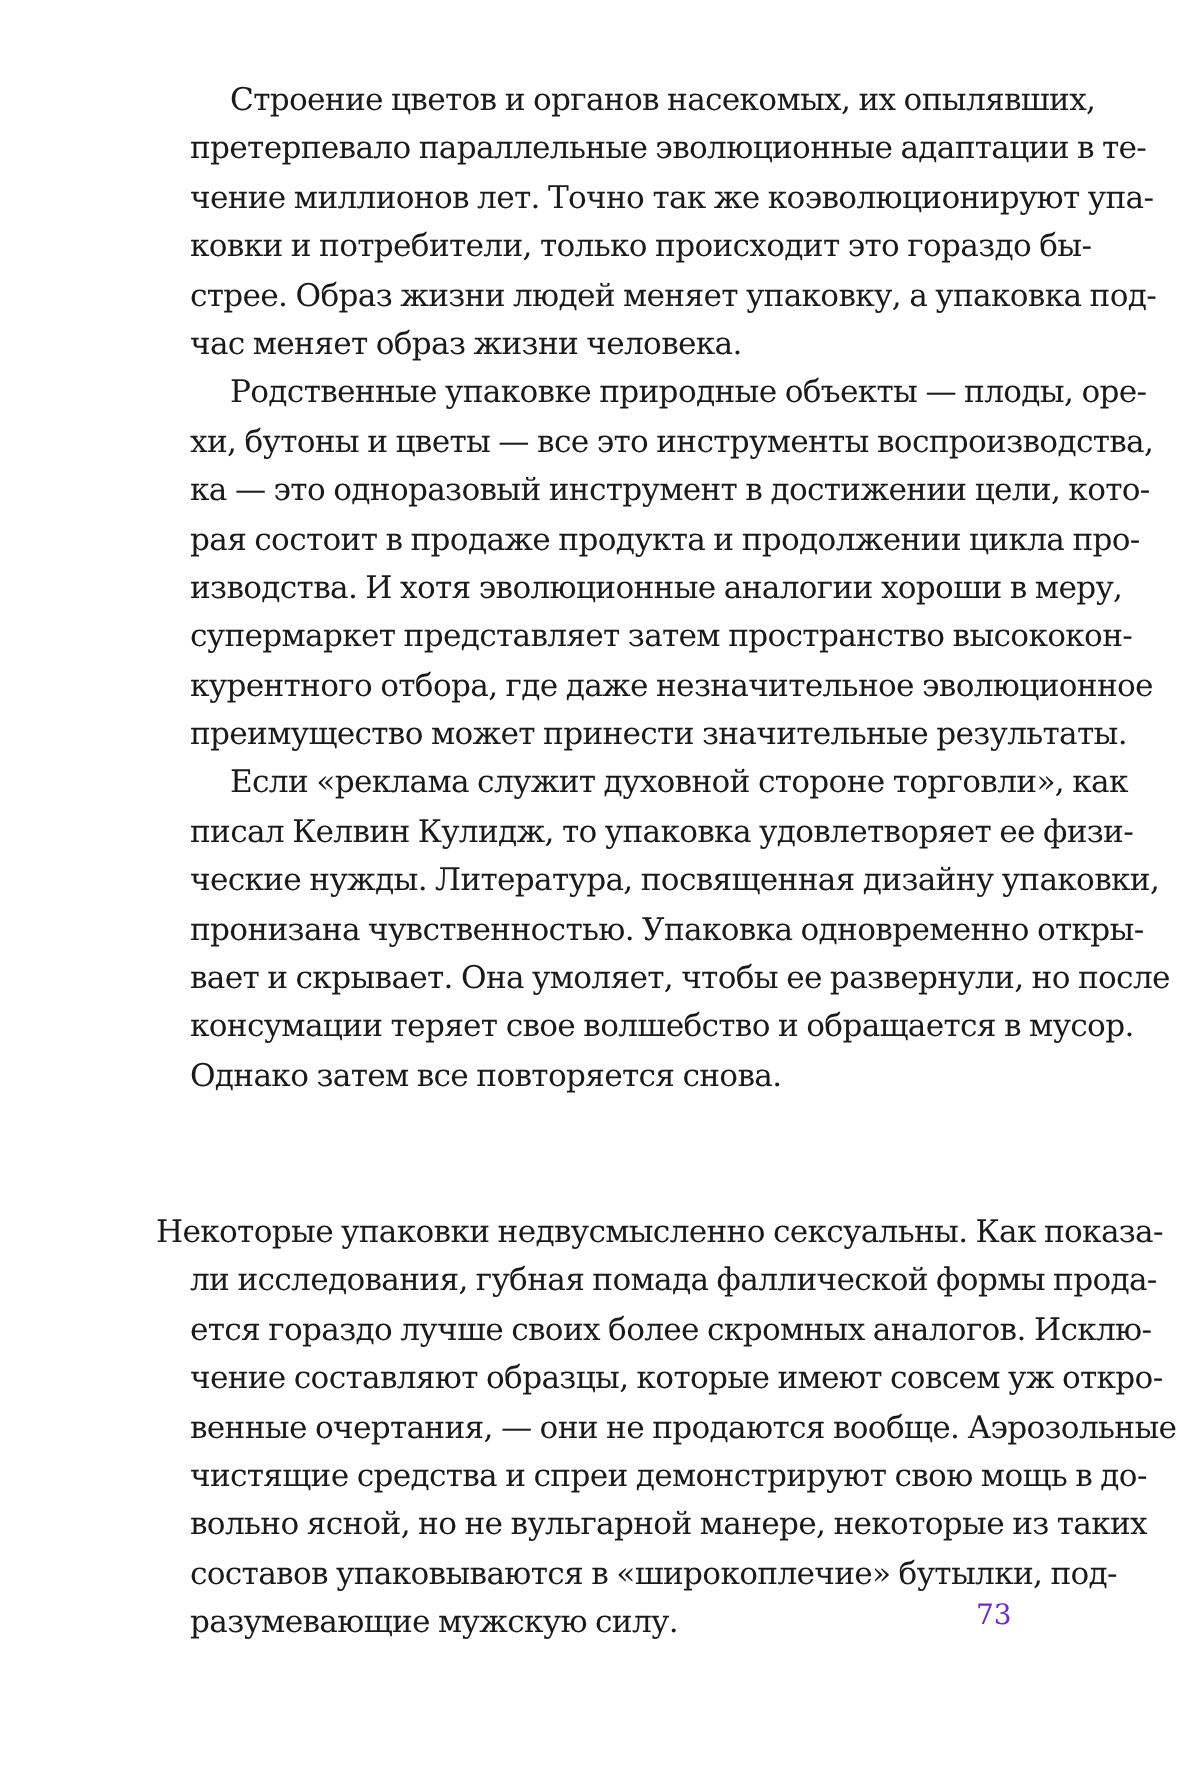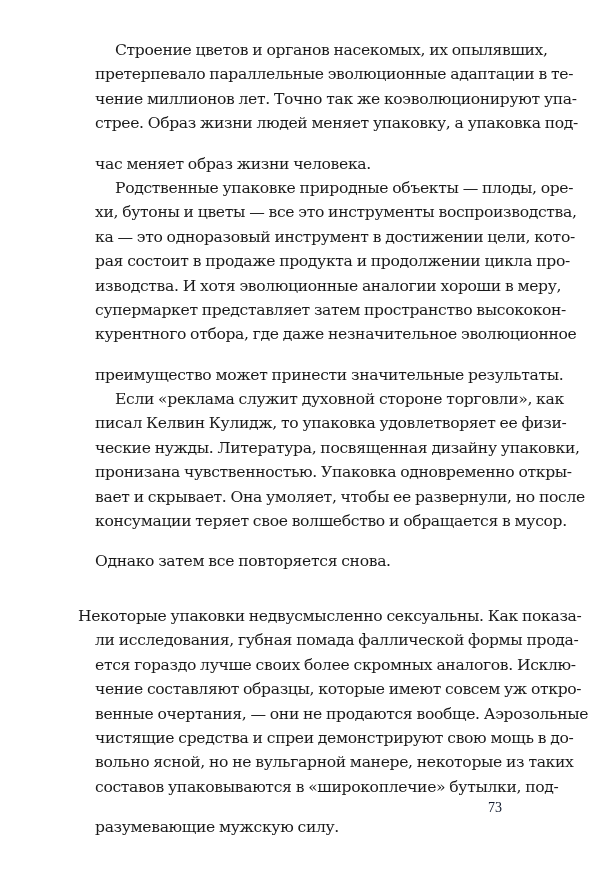--- a/index.html
+++ b/index.html
@@ -32,21 +32,20 @@
       line-height: 24.4px;
       font-size: 15.6px;
       white-space: nowrap;
       text-align: justify;
       text-align-last: justify;
       letter-spacing: -0.35px;
       word-spacing: -0.5px;
     }
     .line.last {
       text-align-last: left;
-      margin-top: 16px;
     }
     .line.indent {
       padding-left: 20px;
     }
     .block-second {
       position: absolute;
       left: 78px;
       top: 576px;
       width: 443px;
     }
@@ -56,35 +55,35 @@
     .block-second .line.hang {
       padding-left: 0;
       margin-top: 28px;
     }
     .page-number {
       position: absolute;
       left: 488px;
       top: 800px;
       font-size: 14px;
       line-height: 16px;
-      color: #0f172a;
-      font-family: Liberation Serif, serif;
+      color: #6d28d9;
     }
   </style>
 </head>
 <body>
 
 <div class="page">
 
   <div class="block-main">
 
     <div>
       <span class="line indent">Строение цветов и органов насекомых, их опылявших,</span>
       <span class="line">претерпевало параллельные эволюционные адаптации в те-</span>
       <span class="line">чение миллионов лет. Точно так же коэволюционируют упа-</span>
+      <span class="line">ковки и потребители, только происходит это гораздо бы-</span>
       <span class="line">стрее. Образ жизни людей меняет упаковку, а упаковка под-</span>
       <span class="line last">час меняет образ жизни человека.</span>
     </div>
 
     <div>
       <span class="line indent">Родственные упаковке природные объекты — плоды, оре-</span>
       <span class="line">хи, бутоны и цветы — все это инструменты воспроизводства,</span>
       <span class="line">ка — это одноразовый инструмент в достижении цели, кото-</span>
       <span class="line">рая состоит в продаже продукта и продолжении цикла про-</span>
       <span class="line">изводства. И хотя эволюционные аналогии хороши в меру,</span>

